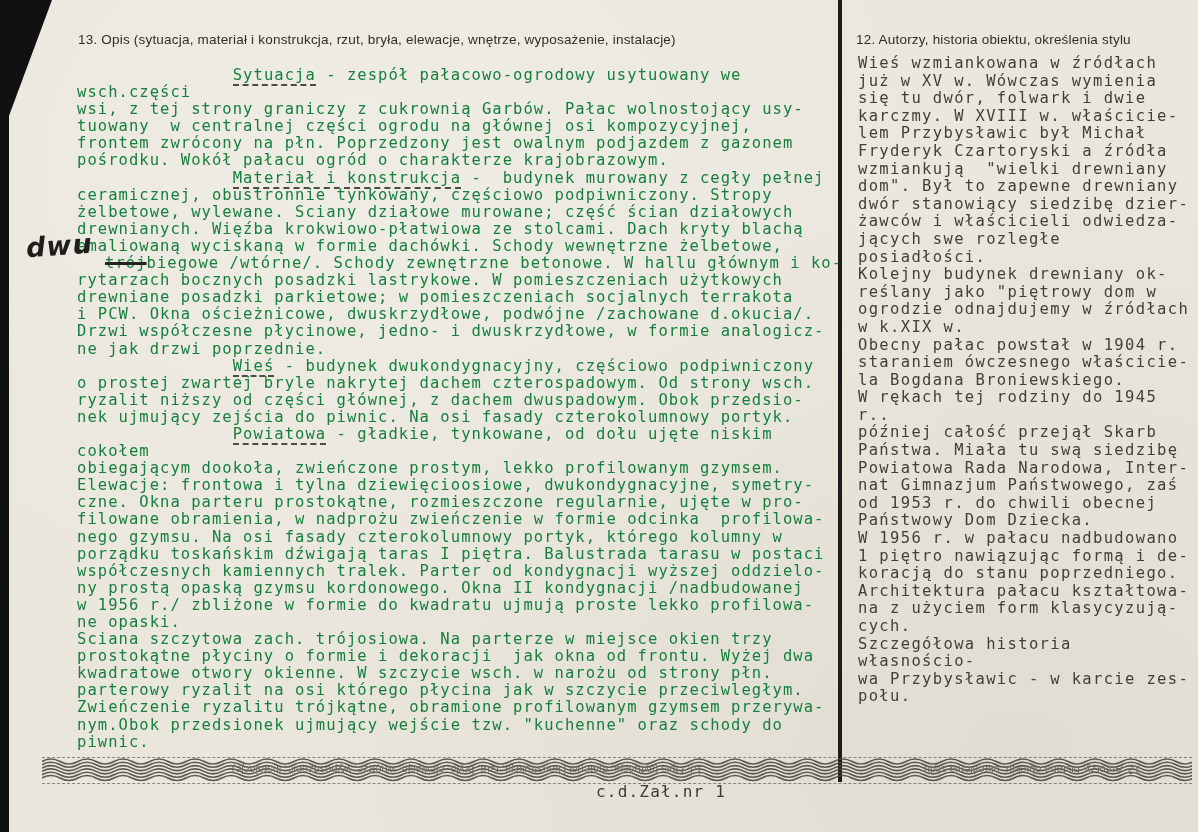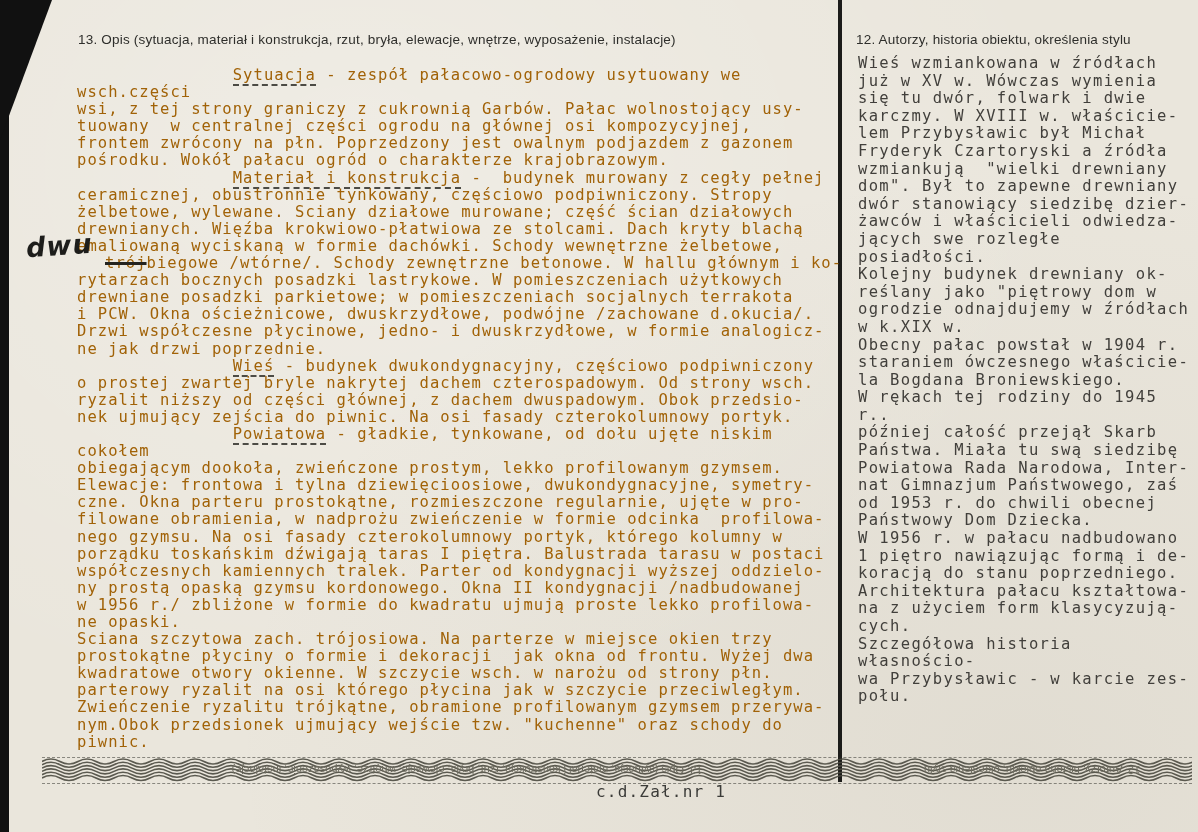--- a/index.html
+++ b/index.html
@@ -24,21 +24,21 @@
   
   .form-header{
     position:absolute;top:32px;
     font-family:"Liberation Sans", sans-serif;
     font-size:13.5px;color:#2e2e2b;letter-spacing:.2px;white-space:nowrap;
   }
   .form-header.left{left:78px;}
   .form-header.right{left:856px;}
   
   .typecol{
-    position:absolute;color:#a16207;white-space:pre-wrap;
+    position:absolute;color:#15803d;white-space:pre-wrap;
     font-family:"DejaVu Sans Mono", monospace;
   }
   #left-col{
     left:77px;top:67px;width:770px;
     font-size:15.5px;line-height:17.1px;letter-spacing:1.05px;
   }
   #right-col{
     left:858px;top:55px;width:338px;
     font-size:15.5px;line-height:17.6px;letter-spacing:1.35px;color:#413f3b;
   }

